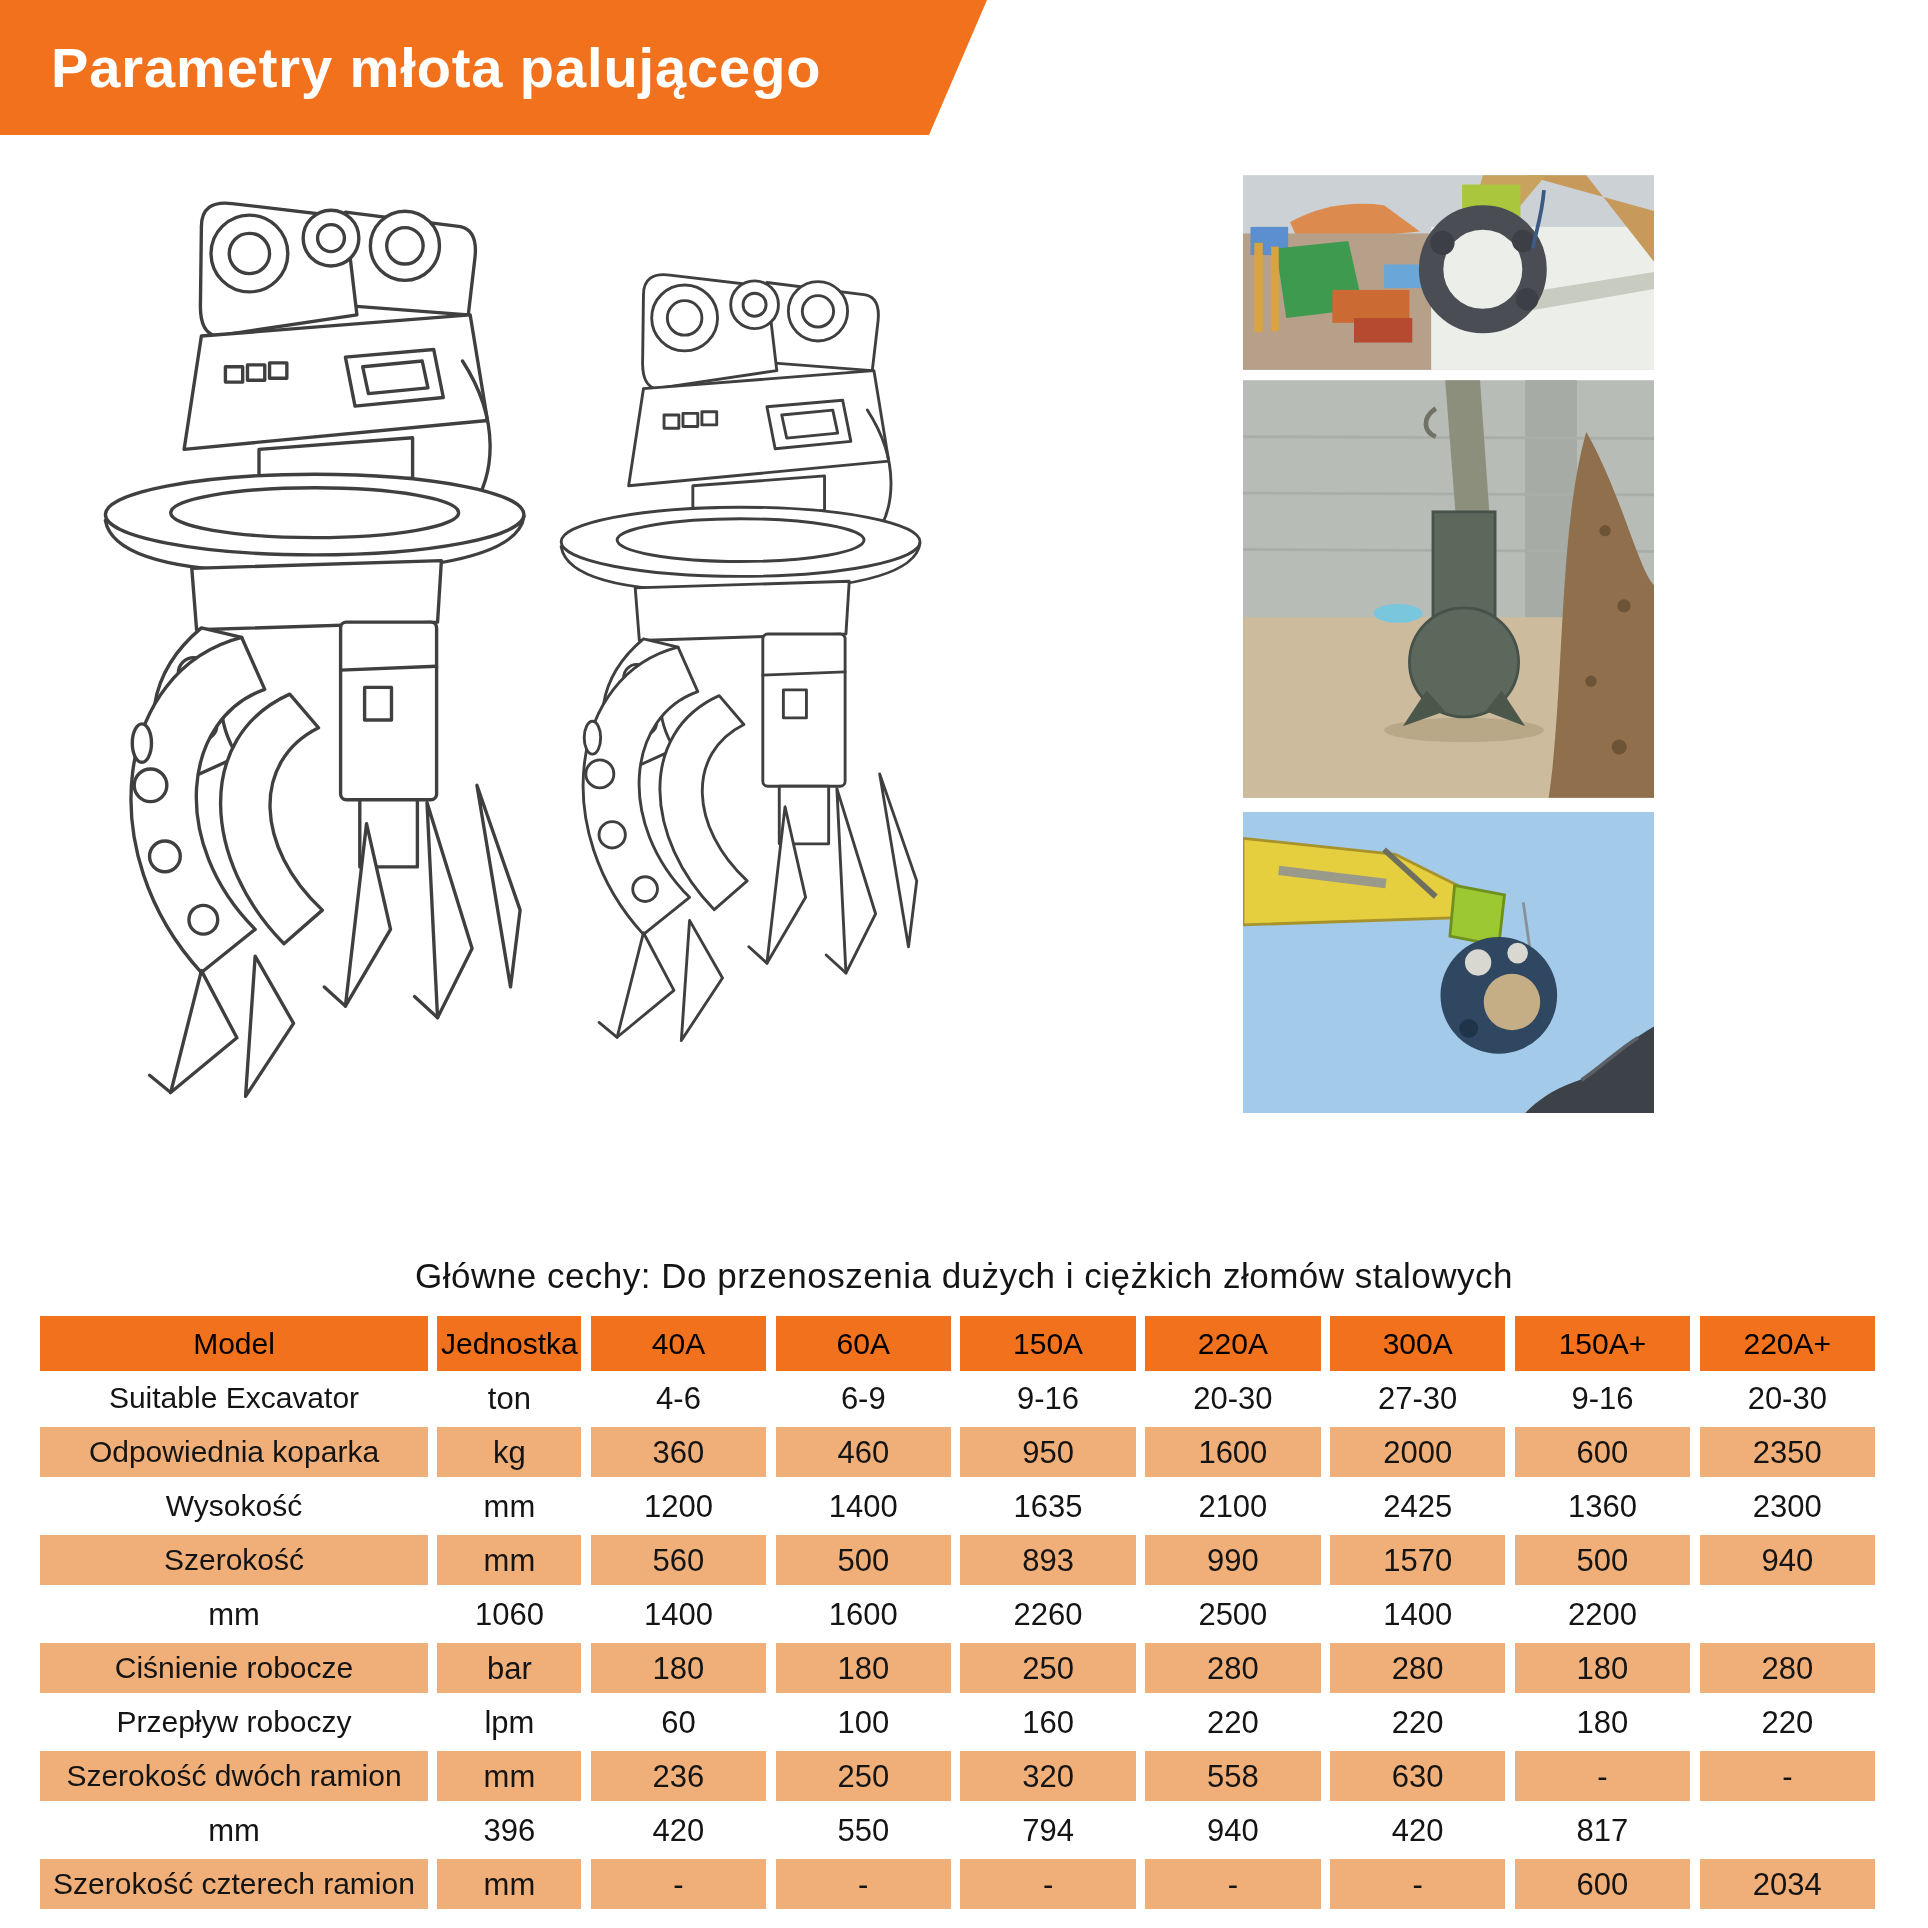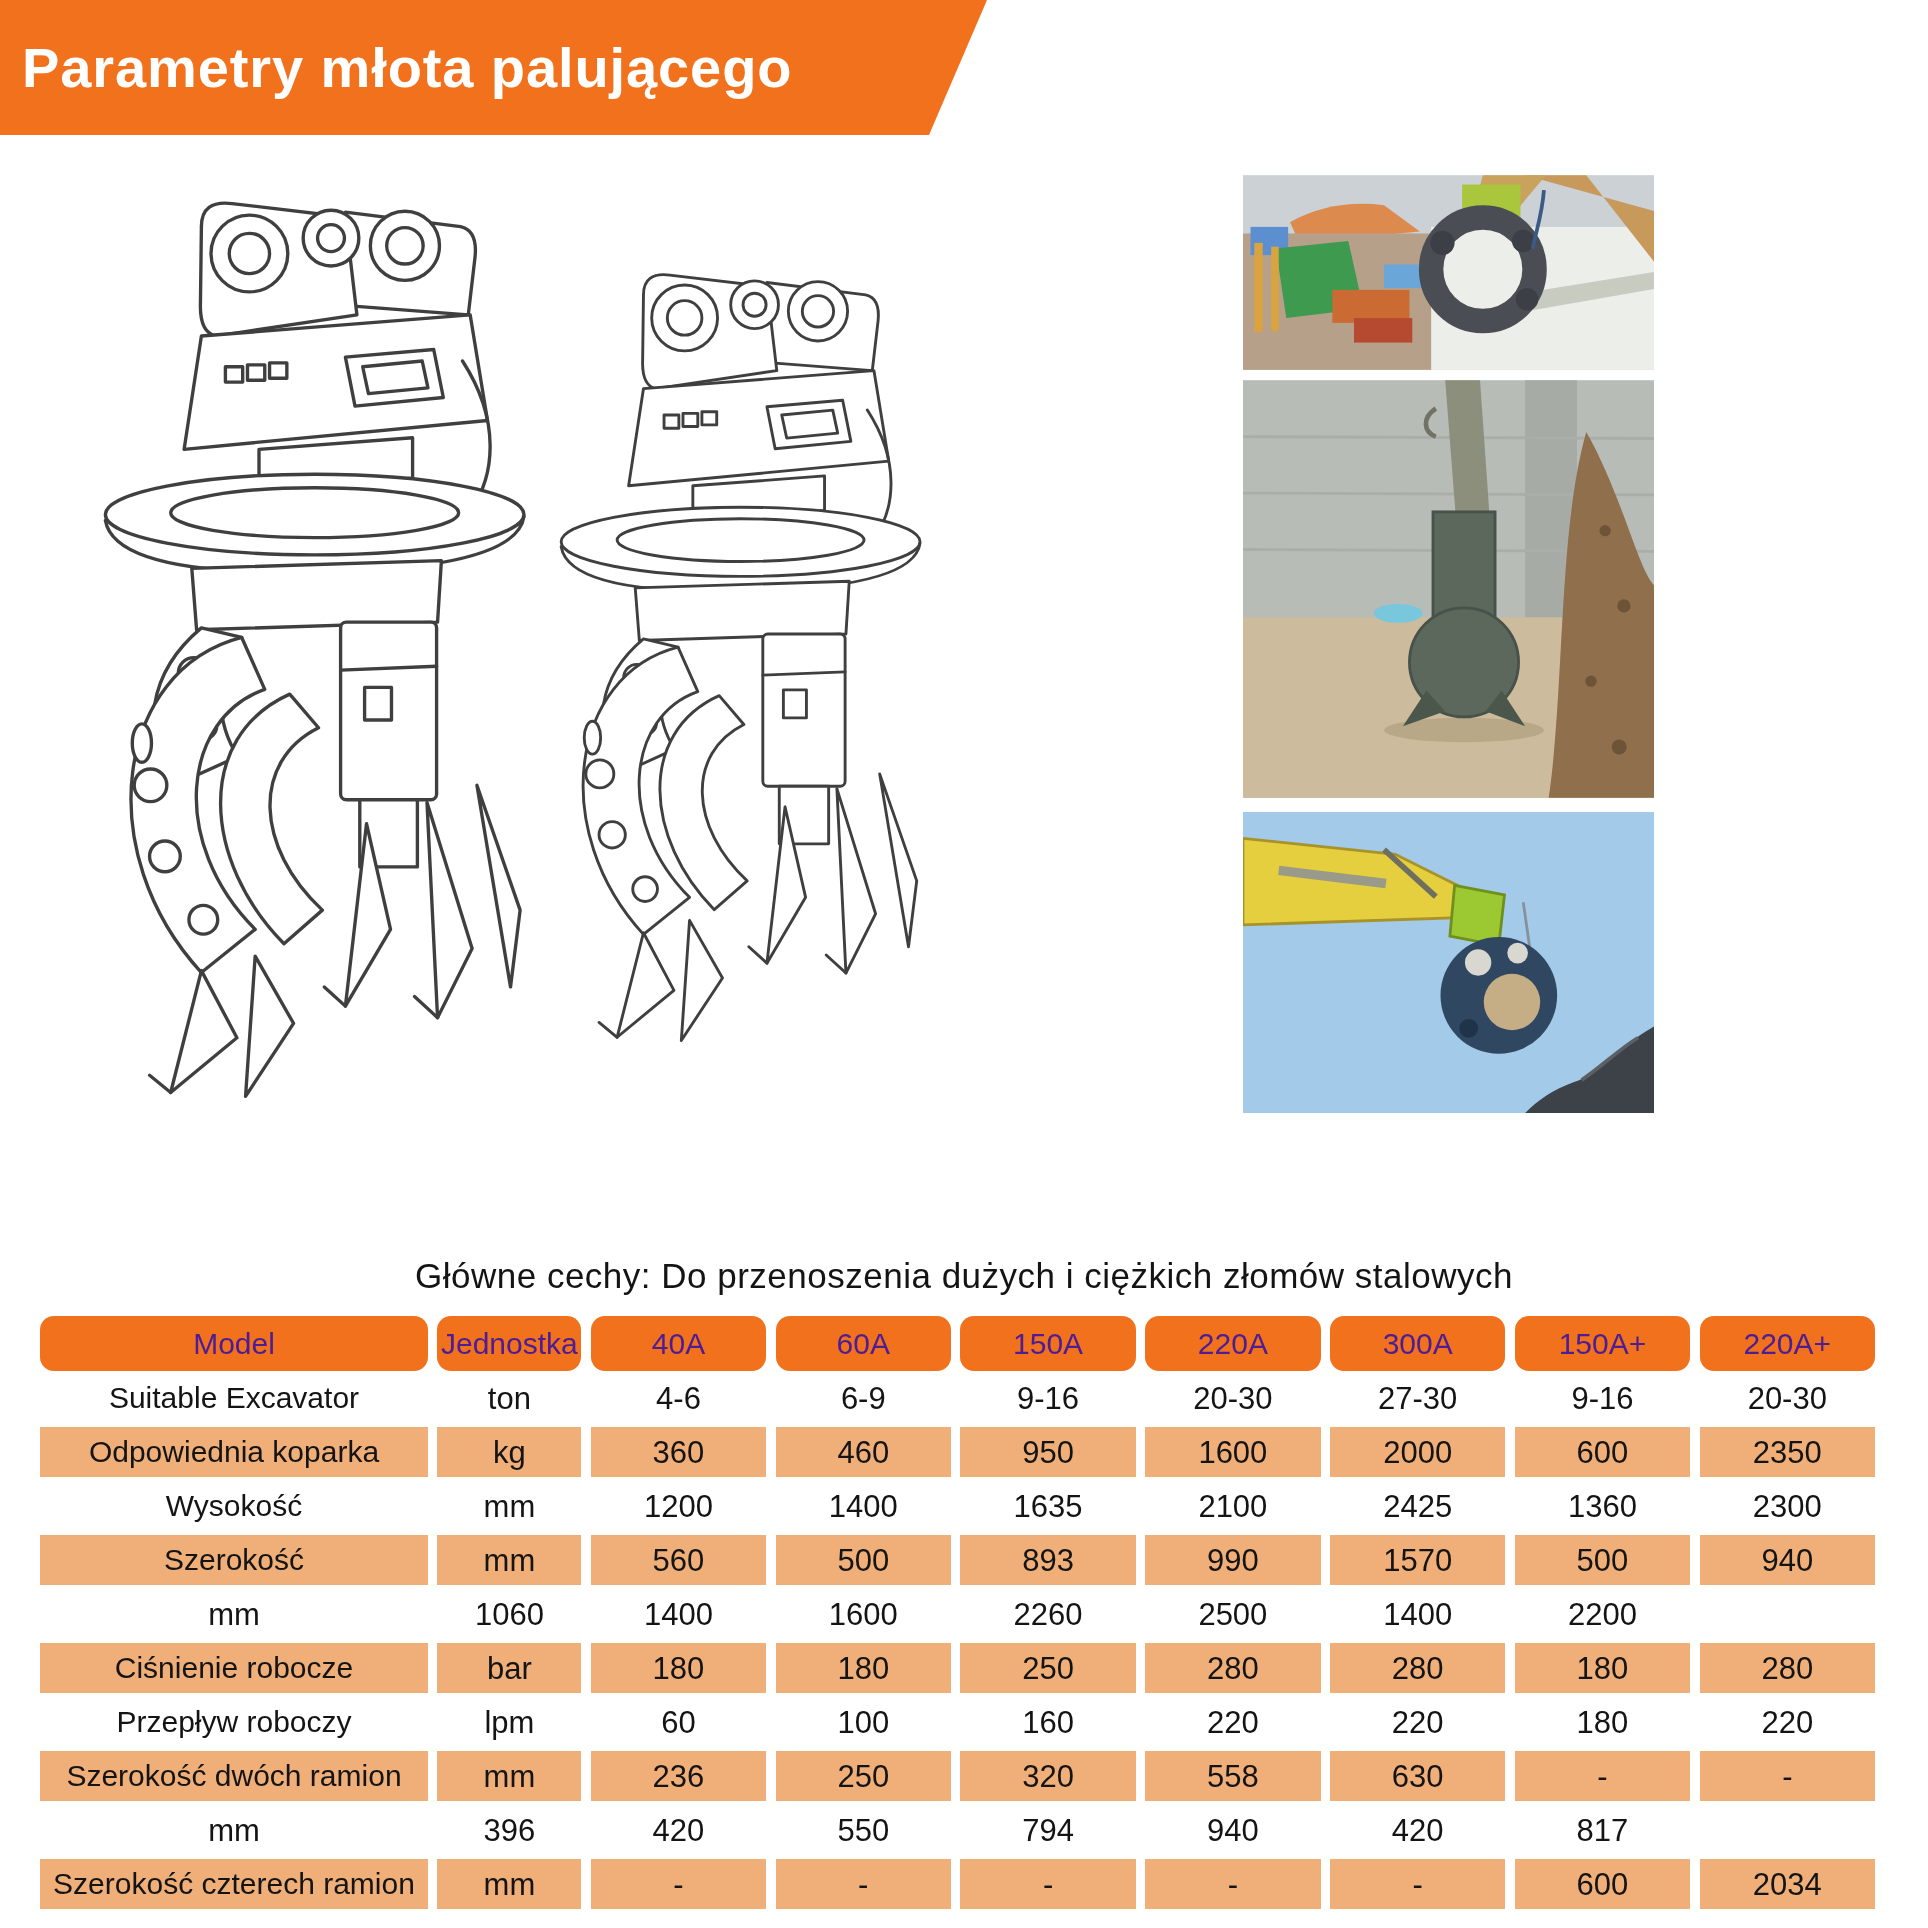--- a/index.html
+++ b/index.html
@@ -2,38 +2,38 @@
 <html style="--accent: #F1711C; --rowOrange: #F0AF79;font-size:15px"><head>
 <meta charset="utf-8">
 <style>
   html,body{margin:0;padding:0;background:#fff;}
   .page{position:relative;width:1928px;height:1928px;background:#ffffff;overflow:hidden;
         font-family:"Liberation Sans", sans-serif;}
 
   
   .banner{position:absolute;left:0;top:0;width:987px;height:135px;background:var(--accent,#F1711C);
           clip-path:polygon(0 0,100% 0,calc(100% - 58px) 100%,0 100%);
-          display:flex;align-items:center;box-sizing:border-box;padding-left:22px;}
+          display:flex;align-items:center;box-sizing:border-box;padding-left:51px;}
   .banner-title{color:#ffffff;font-size:56px;font-weight:bold;letter-spacing:0.9px;}
 
   
   .drawing{position:absolute;}
   .photo{position:absolute;display:block;}
 
   
   .feature-line{position:absolute;left:0;top:1224px;width:100%;text-align:center;
                 font-size:35px;color:#141414;letter-spacing:0.5px;margin-top:32px;}
 
   
   .spec-table{position:absolute;left:40px;top:1316px;width:1835px;}
   .trow{display:grid;grid-template-columns:388px 144px repeat(7,1fr);column-gap:9.4px;height:54px;}
   .trow.head{height:55px;}
   .cell{display:flex;align-items:center;justify-content:center;
         font-size:31px;color:#141414;line-height:1;}
-  .trow.head .cell{background:var(--accent,#F1711C);color:#4c1d95;font-size:30px;border-radius:14px;}
+  .trow.head .cell{background:var(--accent,#F1711C);color:#000000;font-size:30px;}
   .trow.striped .cell{background:var(--rowOrange,#F0AF79);margin-top:1.9px;margin-bottom:1.9px;text-align:center;}
   .cell.label{font-size:30px;}
 </style>
 </head>
 <body>
 
 <div class="page">
 
   <div class="banner">
     <span class="banner-title">Parametry młota palującego</span>

